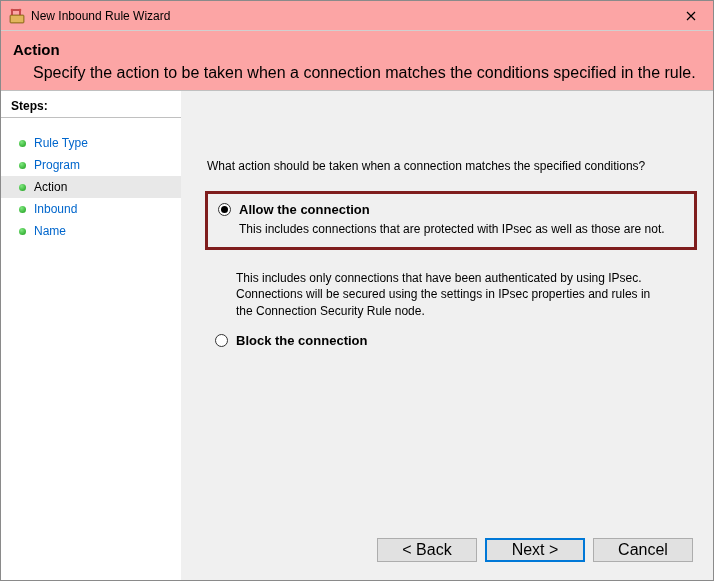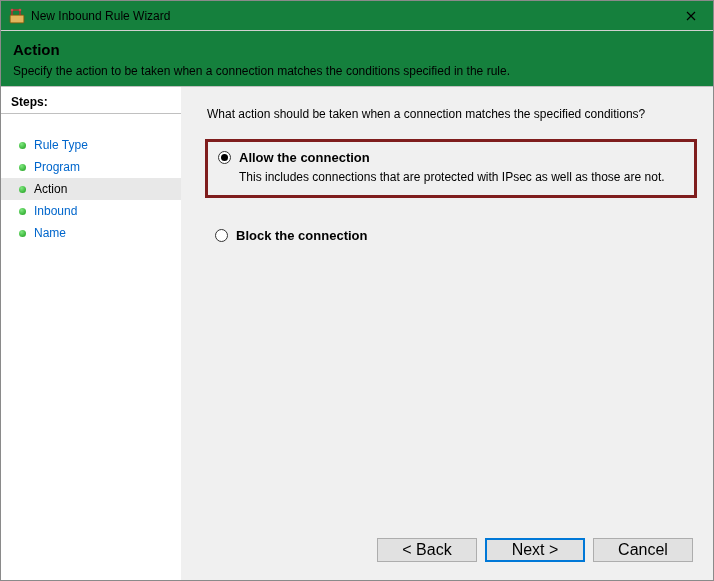--- a/index.html
+++ b/index.html
@@ -7,21 +7,21 @@
     margin: 0;
     font-family: "Segoe UI", Tahoma, sans-serif;
     font-size: 12px;
     background: #fff;
     color: #000;
   }
   .window {
     width: 714px;
     height: 581px;
     border: 1px solid #8a8a8a;
-    background: #15803d;
+    background: #fca5a5;
     display: flex;
     flex-direction: column;
   }
   .titlebar {
     height: 30px;
     display: flex;
     align-items: center;
     padding: 0 0 0 8px;
     border-bottom: 1px solid #d0d0d0;
   }
@@ -40,42 +40,43 @@
   .titlebar .close svg { width: 10px; height: 10px; }
   .header {
     padding: 10px 12px 8px 12px;
   }
   .header h1 {
     margin: 0 0 6px 0;
     font-size: 15px;
     font-weight: bold;
   }
   .header .sub {
-    font-size: 12px;
+    font-size: 16px;
+    margin-left: 20px;
   }
   .divider {
     height: 1px;
     background: #c0c0c0;
     margin: 0;
   }
   .body {
     flex: 1;
     display: flex;
     min-height: 0;
   }
   .sidebar {
     width: 180px;
     padding: 8px 0 0 0;
     background: #fff;
   }
   .sidebar .steps-label {
     font-weight: bold;
     padding: 0 10px 4px 10px;
     border-bottom: 1px solid #c0c0c0;
-    margin-bottom: 20px;
+    margin-bottom: 14px;
   }
   .step {
     display: flex;
     align-items: center;
     padding: 3px 26px 3px 18px;
     height: 22px;
   }
   .step.active {
     background: #e8e8e8;
   }
@@ -96,20 +97,21 @@
   .main {
     flex: 1;
     background: #f0f0f0;
     padding: 20px 16px 10px 16px;
     display: flex;
     flex-direction: column;
     position: relative;
   }
   .question {
     padding: 0 0 18px 10px;
+    margin-top: 48px;
   }
   .radio-group {
     margin-left: 8px;
   }
   .highlight-box {
     border: 3px solid #7f1d1d;
     padding: 8px 10px 10px 10px;
     margin-bottom: 10px;
   }
   .option {
@@ -241,20 +243,21 @@
 
         <div class="highlight-box">
           <div class="opt-row">
             <span class="radio checked"></span>
             <span class="label">Allow the connection</span>
           </div>
           <div class="opt-desc">This includes connections that are protected with IPsec as well as those are not.</div>
         </div>
 
         <div class="option">
+          <div class="opt-desc">This includes only connections that have been authenticated by using IPsec. Connections will be secured using the settings in IPsec properties and rules in the Connection Security Rule node.</div>
         </div>
 
         <div class="option">
           <div class="opt-row">
             <span class="radio"></span>
             <span class="label">Block the connection</span>
           </div>
         </div>
 
       </div>

